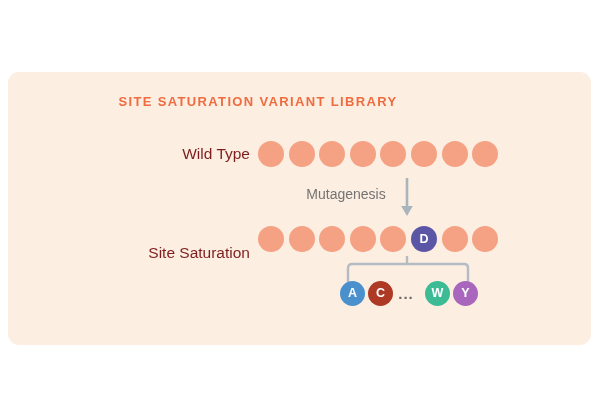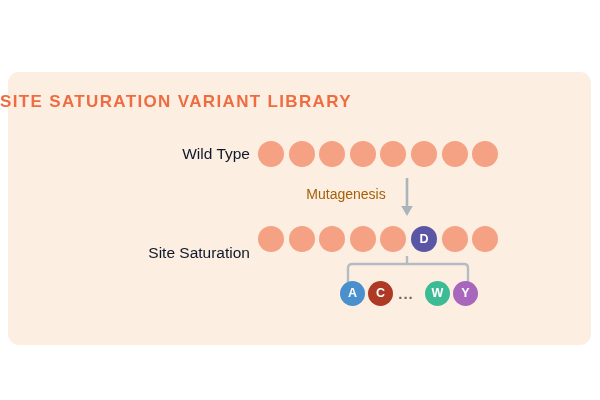--- a/index.html
+++ b/index.html
@@ -31,38 +31,38 @@
     background: #fdeee2;
     border-radius: 11px;
   }
 
   
   #title {
     position: absolute;
     left: 0;
     top: 91px;
     width: 516px;
-    text-align: left;
-    font-family: "Liberation Sans", sans-serif;
-    font-size: 17px;
+    text-align: center;
+    font-family: "Liberation Sans", sans-serif;
+    font-size: 13px;
     font-weight: bold;
     letter-spacing: 1.35px;
     color: #ee6c3f;
     white-space: nowrap;
     line-height: 21px;
   }
 
   
   .row-label {
     position: absolute;
     text-align: right;
     font-family: "Liberation Sans", sans-serif;
     font-size: 15.5px;
     font-weight: normal;
-    color: #0f172a;
+    color: #7f1d1d;
     white-space: nowrap;
     line-height: 20px;
   }
   #wt-label {
     left: 60px;
     top: 144px;
     width: 190px;
   }
   #ss-label {
     left: 40px;
@@ -100,21 +100,21 @@
 
   
   #mut-label {
     position: absolute;
     left: 296px;
     top: 185px;
     width: 100px;
     text-align: center;
     font-family: "Liberation Sans", sans-serif;
     font-size: 14px;
-    color: #a16207;
+    color: #737373;
     white-space: nowrap;
     line-height: 18px;
   }
 
   
   #arrow {
     position: absolute;
     left: 398px;
     top: 178px;
     width: 18px;

